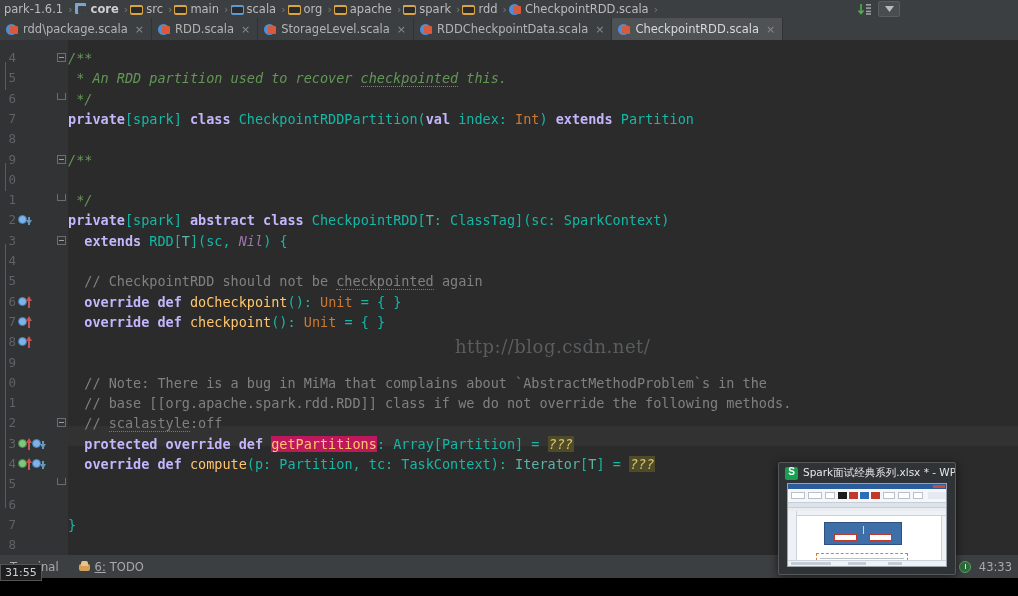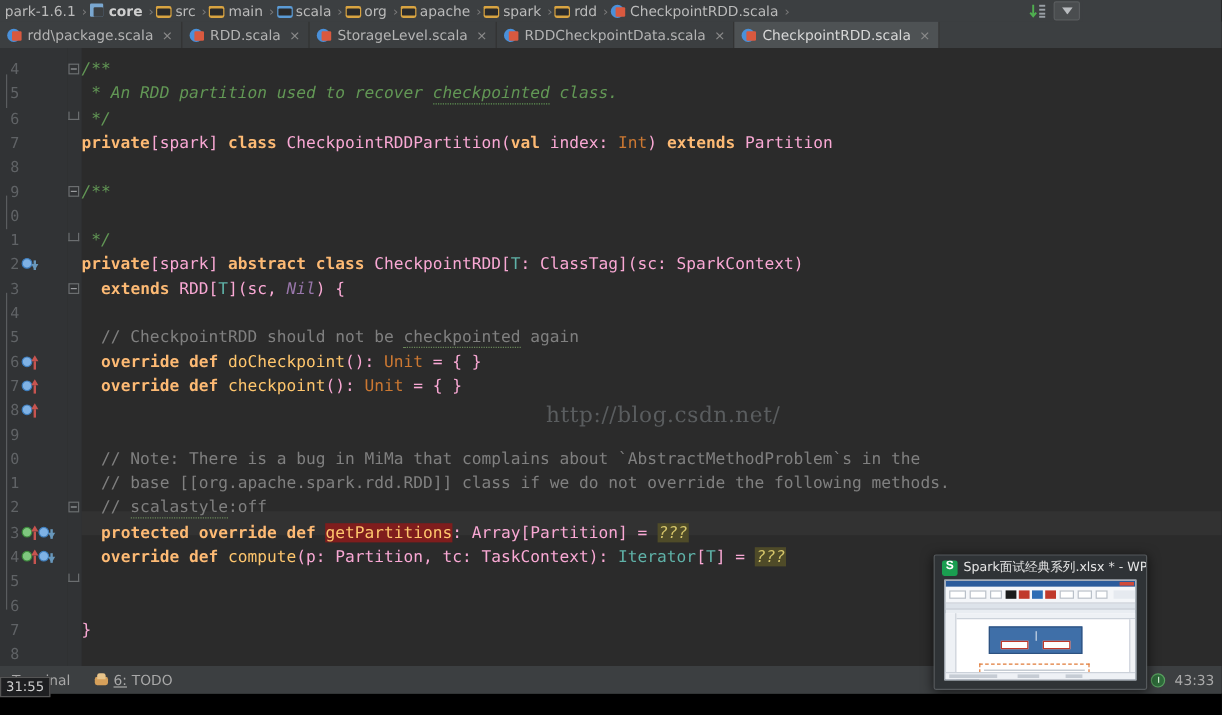--- a/index.html
+++ b/index.html
@@ -143,32 +143,32 @@
   }
   .cl {
     position: absolute; left: 0; height: 20.3px; line-height: 20.3px;
     white-space: pre; color: #a9b7c6;
   }
   .caretline {
     position:absolute; left:56px; right:0; height:20.3px; background:#323232;
   }
 
   
-  .kw   { color: #fdba74; font-weight: bold; }
+  .kw   { color: #c4b5fd; font-weight: bold; }
   .kws  { color: #cc7832; }
-  .typ  { color: #f9a8d4; }
+  .typ  { color: #14b8a6; }
   .cmt  { color: #808080; }
   .doc  { color: #629755; font-style: italic; }
   .docu { color: #629755; font-style: italic; border-bottom: 1px dotted #629755; }
   .fn   { color: #ffc66d; }
   .tparam { color: #5fb2a8; }
   .nil  { color: #9876aa; font-style: italic; }
   .todo { color: #808080; border-bottom: 1px dotted #6a8759; }
   .qq   { color: #d6c66b; font-style: italic; background: #4f4b28; padding: 0 1px; }
-  .sel  { background: #7f1d1d; }
+  .sel  { background: #be185d; }
 
   .watermark {
     position: absolute; left: 455px; top: 296px;
     font-family: "DejaVu Serif", "Liberation Serif", serif;
     font-size: 18px; color: #5a5d5f; letter-spacing: 0.5px;
     pointer-events: none; white-space: nowrap;
   }
 
   
   .statusbar {
@@ -504,21 +504,21 @@
         <span class="fold-box"></span>
       </div>
     <div class="fold-line" style="top:434.3px">
         <span class="fold-end"></span>
       </div>
 
     <div class="codearea">
 
       <div class="cl" style="top:8px"><span class="doc">/**</span></div>
 
-      <div class="cl" style="top:28.3px"><span class="doc"> * An RDD partition used to recover </span><span class="docu">checkpointed</span><span class="doc"> class.</span></div>
+      <div class="cl" style="top:28.3px"><span class="doc"> * An RDD partition used to recover </span><span class="docu">checkpointed</span><span class="doc"> this.</span></div>
 
       <div class="cl" style="top:48.6px"><span class="doc"> */</span></div>
 
       <div class="cl" style="top:68.9px"><span class="kw">private</span><span class="typ">[spark] </span><span class="kw">class</span><span class="typ"> CheckpointRDDPartition(</span><span class="kw">val</span><span class="typ"> index: </span><span class="kws">Int</span><span class="typ">) </span><span class="kw">extends</span><span class="typ"> Partition</span></div>
 
       <div class="cl" style="top:89.2px"></div>
 
       <div class="cl" style="top:109.5px"><span class="doc">/**</span></div>
 
 

